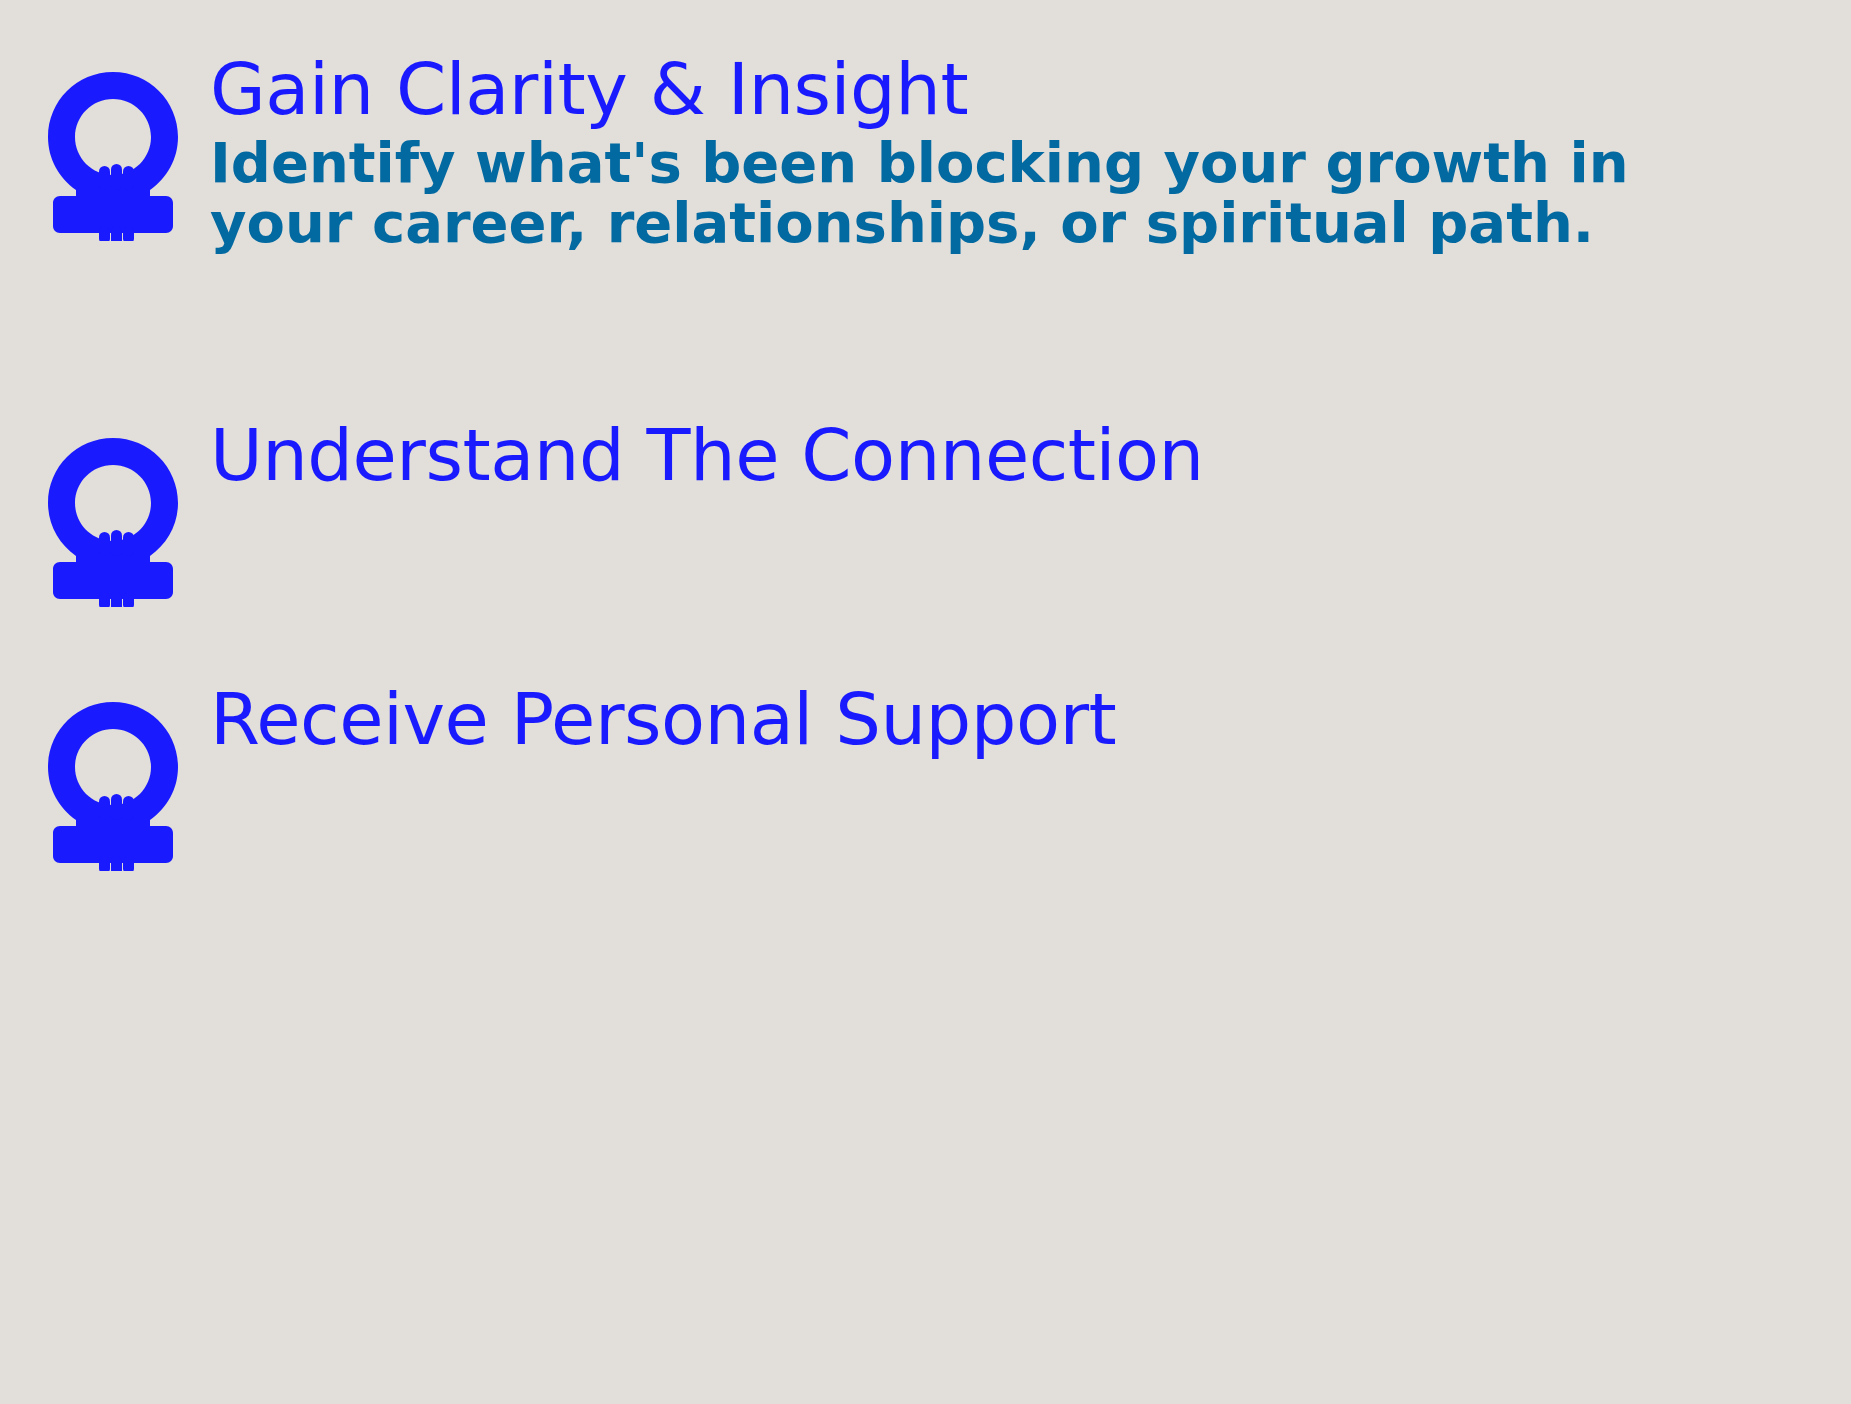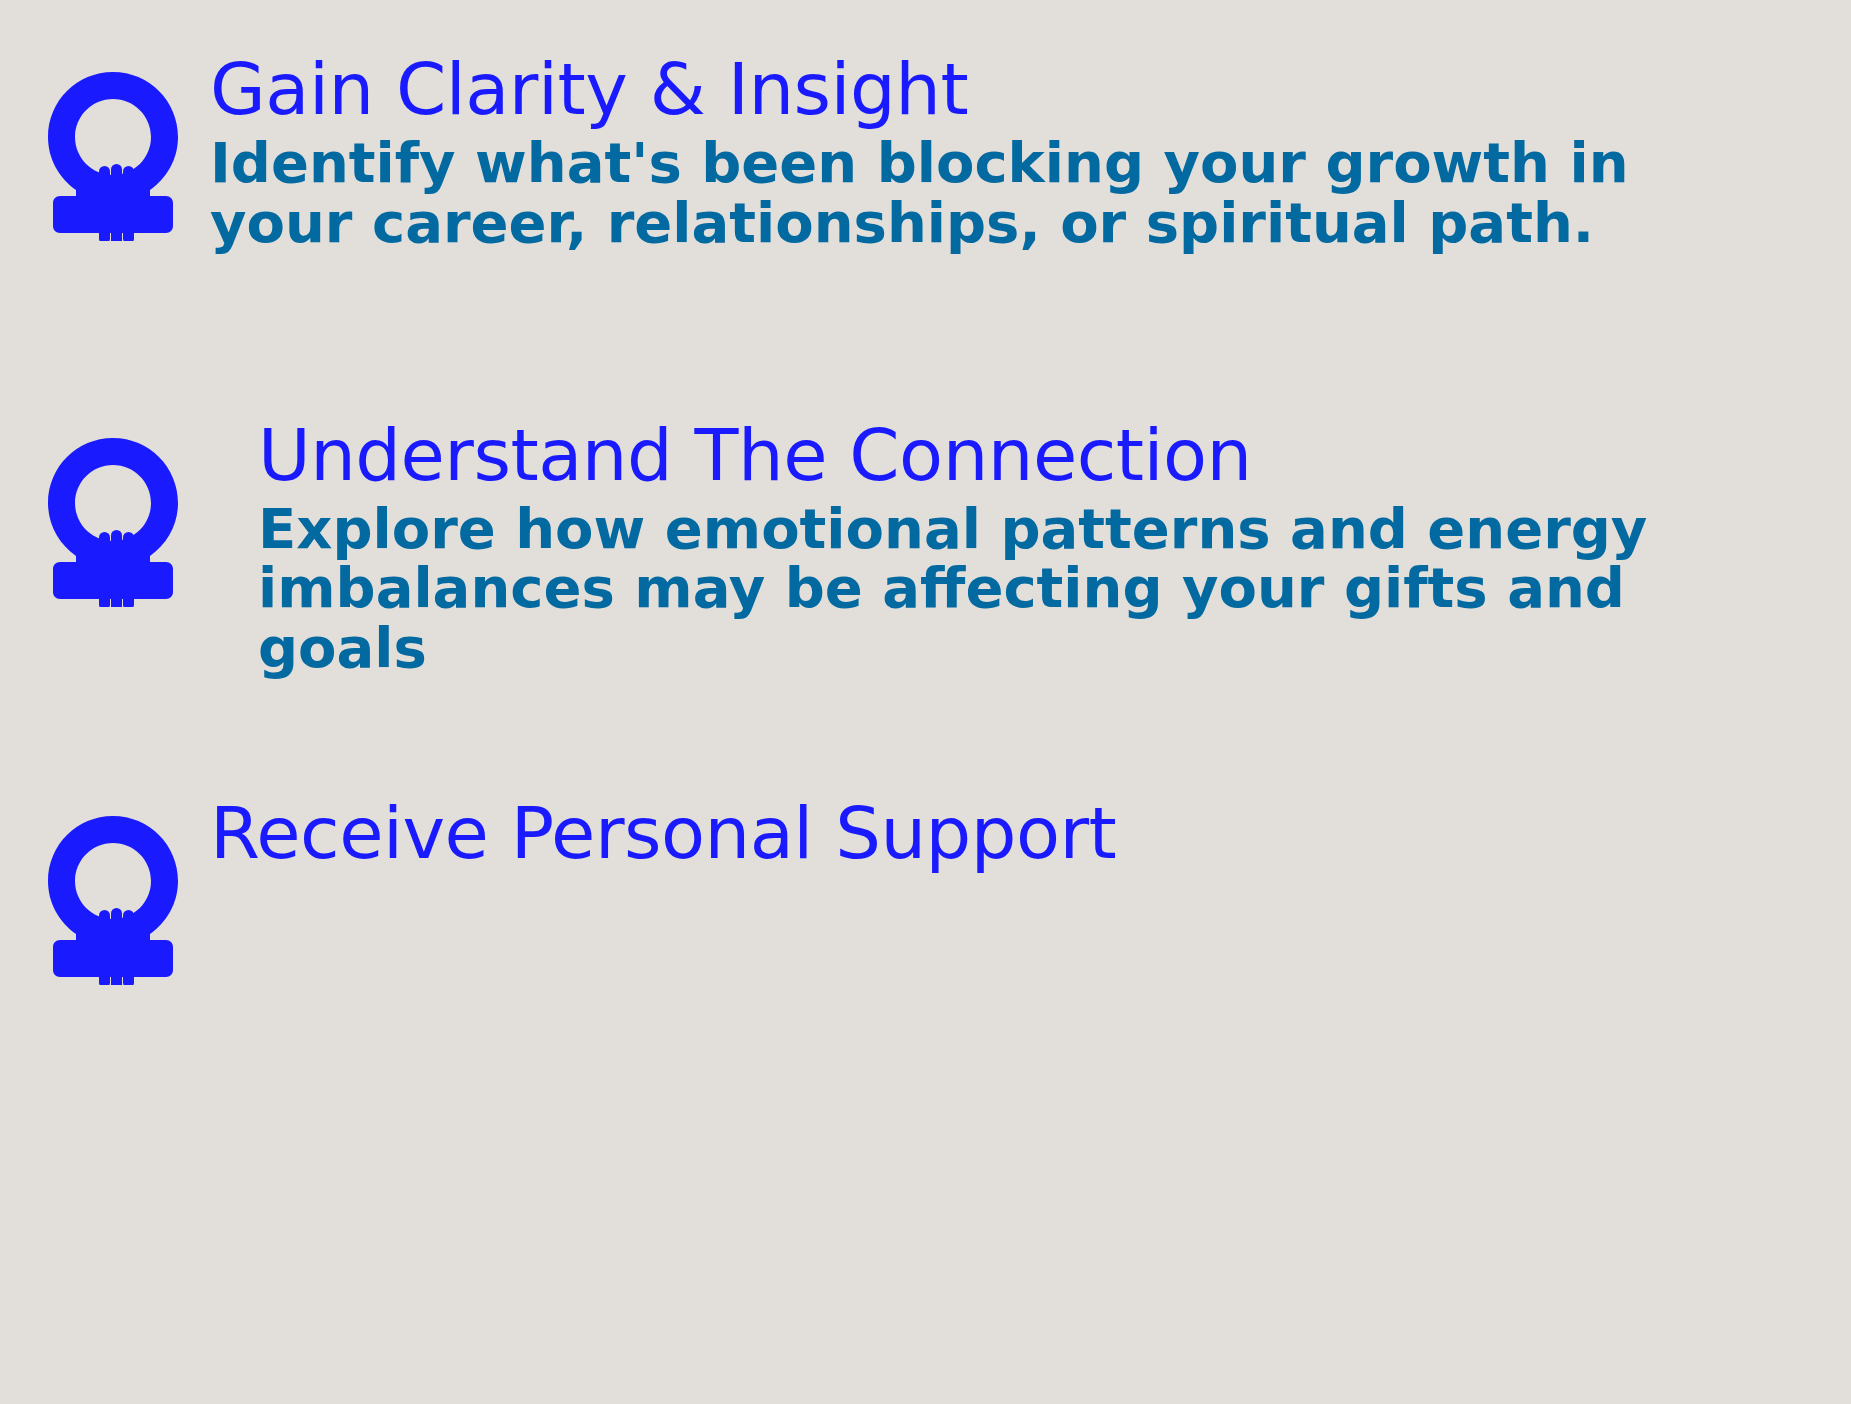--- a/index.html
+++ b/index.html
@@ -31,22 +31,22 @@
   }
 
   .benefit-item {
     position: relative;
     display: flex;
     align-items: flex-start;
     padding-left: 38px;
   }
 
   .benefit-item.item-1 { margin-top: 0px; }
-  .benefit-item.item-2 { margin-top: 165px; gap: 48px; }
-  .benefit-item.item-3 { margin-top: 118px; }
+  .benefit-item.item-2 { margin-top: 165px; }
+  .benefit-item.item-3 { margin-top: 75px; }
 
   .icon-wrap {
     flex: 0 0 auto;
     width: 150px;
     height: 175px;
     margin-top: 14px;
     position: relative;
   }
   .icon-wrap svg {
     display: block;
@@ -122,21 +122,20 @@
             <rect x="73" y="98" width="11" height="26" rx="5.5"></rect>
             <rect x="85" y="100" width="11" height="24" rx="5.5"></rect>
             <rect x="61" y="160" width="11" height="18" rx="5.5"></rect>
             <rect x="73" y="160" width="11" height="20" rx="5.5"></rect>
             <rect x="85" y="160" width="11" height="18" rx="5.5"></rect>
           </g>
         </svg>
       </div>
       <div class="benefit-text">
         <div class="benefit-title">Understand The Connection</div>
-        <div class="benefit-desc">Explore how emotional patterns and energy imbalances may be affecting your gifts and goals</div>
       </div>
     </div>
 
     <div class="benefit-item item-3">
       <div class="icon-wrap">
         <svg viewBox="0 0 150 175" xmlns="http://www.w3.org/2000/svg" aria-hidden="true">
           <path fill="#1a1aff" d="M75 6 C39 6 10 35 10 71 C10 93 21 112 38 124 L38 130 L22 130 C18 130 15 133 15 137 L15 160 C15 164 18 167 22 167 L128 167 C132 167 135 164 135 160 L135 137 C135 133 132 130 128 130 L112 130 L112 124 C129 112 140 93 140 71 C140 35 111 6 75 6 Z M75 33 C96 33 113 50 113 71 C113 92 96 109 75 109 C54 109 37 92 37 71 C37 50 54 33 75 33 Z"></path>
           <g fill="#1a1aff">
             <rect x="61" y="100" width="11" height="24" rx="5.5"></rect>
             <rect x="73" y="98" width="11" height="26" rx="5.5"></rect>

